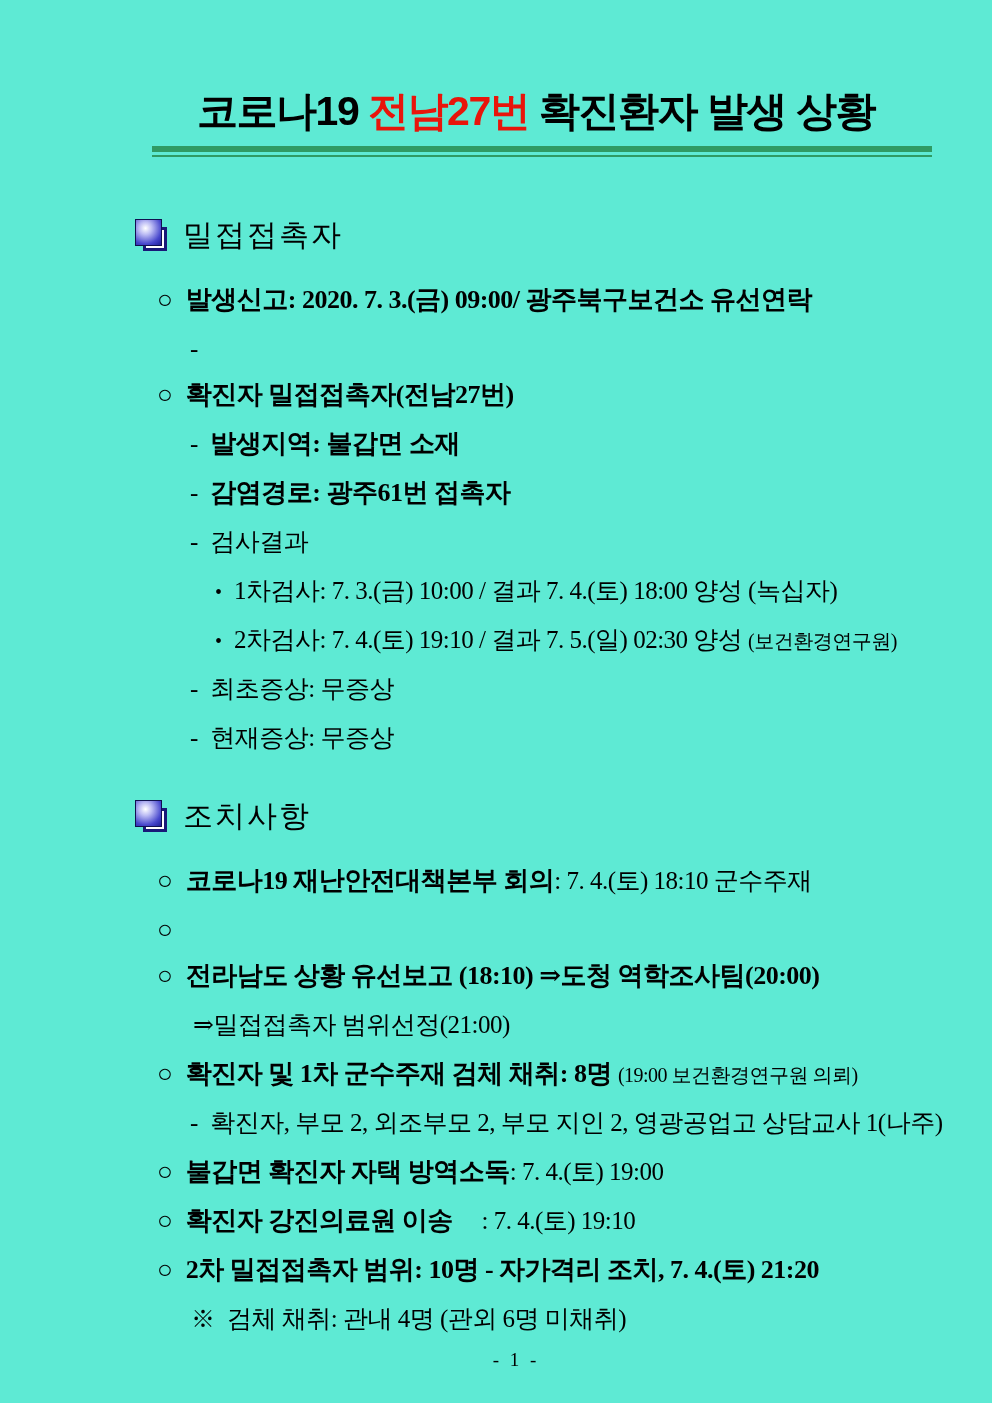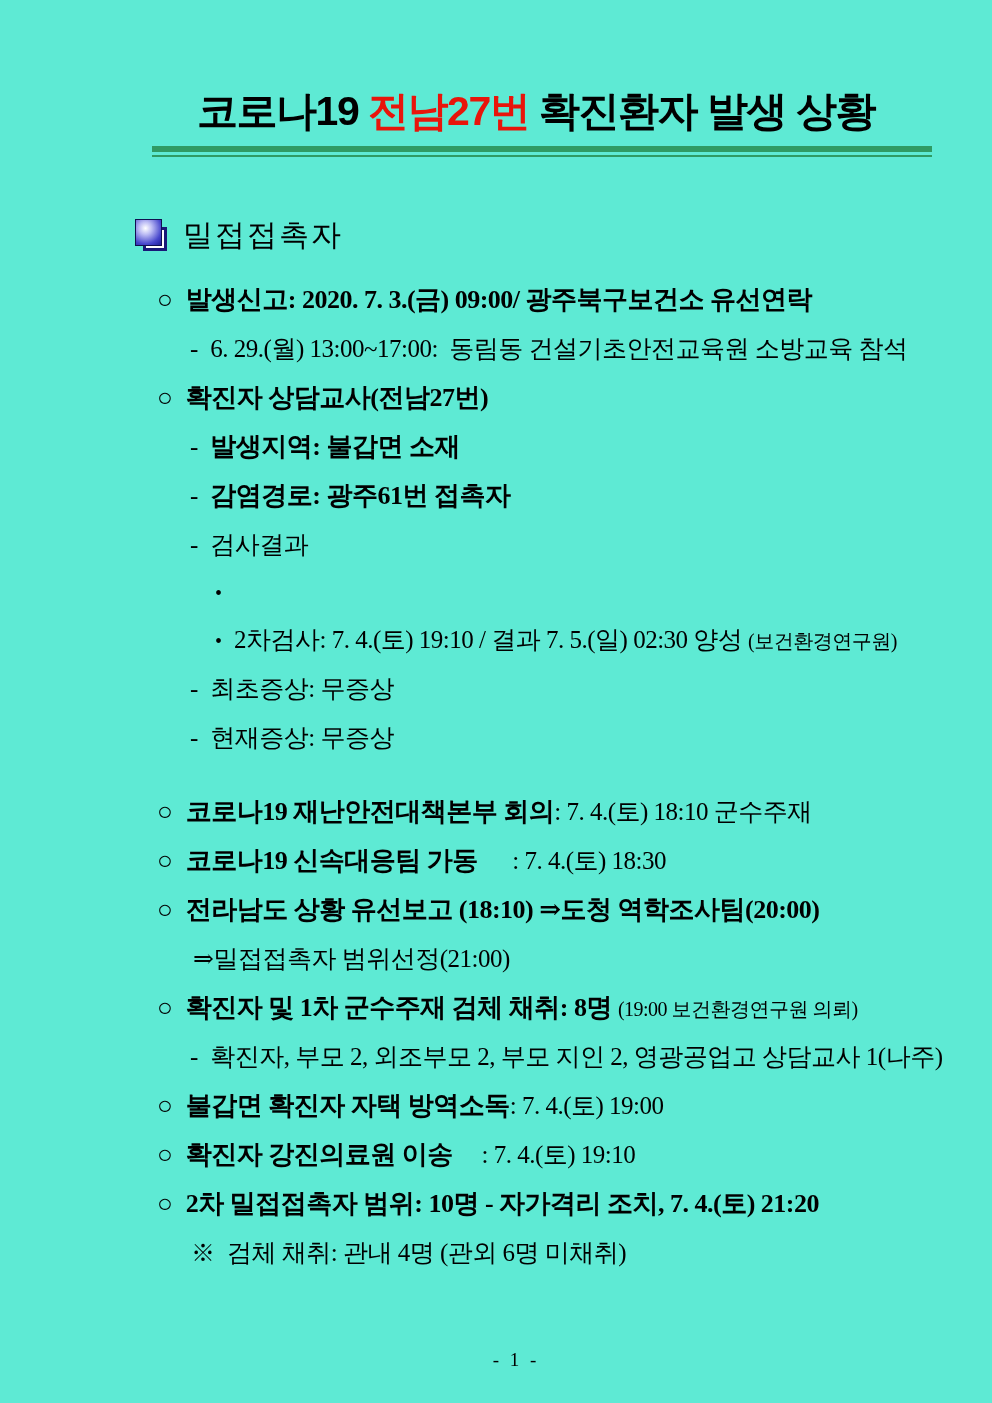--- a/index.html
+++ b/index.html
@@ -73,33 +73,40 @@
   <div class="content">
       <section class="section">
         <div class="heading-row">
           <span class="sq-icon">
             <span class="back"></span>
             <span class="front"></span>
           </span>
           <span class="heading-text">밀접접촉자</span>
         </div>
         <div class="line ind-circle"><span class="bullet bullet-circle">○</span><span class="parts"><span class="t-bold">발생신고: 2020. 7. 3.(금) 09:00/ 광주북구보건소 유선연락</span></span></div>
-        <div class="line ind-dash"><span class="bullet bullet-dash">-</span><span class="parts"><span class="t-regular">6. 29.(월) 13:00~17:00:  동림동 건설기초안전교육원 소방교육 참석</span></span></div>
-        <div class="line ind-circle"><span class="bullet bullet-circle">○</span><span class="parts"><span class="t-bold">확진자 상담교사(전남27번)</span></span></div>
+        <div class="line ind-dash"><span class="bullet bullet-dash">-</span></div>
+        <div class="line ind-circle"><span class="bullet bullet-circle">○</span><span class="parts"><span class="t-bold">확진자 밀접접촉자(전남27번)</span></span></div>
         <div class="line ind-dash"><span class="bullet bullet-dash">-</span><span class="parts"><span class="t-bold">발생지역: 불갑면 소재</span></span></div>
         <div class="line ind-dash"><span class="bullet bullet-dash">-</span><span class="parts"><span class="t-bold">감염경로: 광주61번 접촉자</span></span></div>
         <div class="line ind-dash"><span class="bullet bullet-dash">-</span><span class="parts"><span class="t-regular">검사결과</span></span></div>
-        <div class="line ind-dot"><span class="bullet bullet-dot">•</span></div>
+        <div class="line ind-dot"><span class="bullet bullet-dot">•</span><span class="parts"><span class="t-regular">1차검사: 7. 3.(금) 10:00 / 결과 7. 4.(토) 18:00 양성 (녹십자)</span></span></div>
         <div class="line ind-dot"><span class="bullet bullet-dot">•</span><span class="parts"><span class="t-regular">2차검사: 7. 4.(토) 19:10 / 결과 7. 5.(일) 02:30 양성 </span><span class="t-small">(보건환경연구원)</span></span></div>
         <div class="line ind-dash"><span class="bullet bullet-dash">-</span><span class="parts"><span class="t-regular">최초증상: 무증상</span></span></div>
         <div class="line ind-dash"><span class="bullet bullet-dash">-</span><span class="parts"><span class="t-regular">현재증상: 무증상</span></span></div>
       </section>
       <section class="section">
+        <div class="heading-row">
+          <span class="sq-icon">
+            <span class="back"></span>
+            <span class="front"></span>
+          </span>
+          <span class="heading-text">조치사항</span>
+        </div>
         <div class="line ind-circle"><span class="bullet bullet-circle">○</span><span class="parts"><span class="t-bold">코로나19 재난안전대책본부 회의</span><span class="t-regular">: 7. 4.(토) 18:10 군수주재</span></span></div>
-        <div class="line ind-circle"><span class="bullet bullet-circle">○</span><span class="parts"><span class="t-bold">코로나19 신속대응팀 가동</span><span class="t-regular">      : 7. 4.(토) 18:30</span></span></div>
+        <div class="line ind-circle"><span class="bullet bullet-circle">○</span></div>
         <div class="line ind-circle"><span class="bullet bullet-circle">○</span><span class="parts"><span class="t-bold">전라남도 상황 유선보고 (18:10) ⇒도청 역학조사팀(20:00)</span></span></div>
         <div class="line ind-none"><span class="parts"><span class="t-regular">⇒밀접접촉자 범위선정(21:00)</span></span></div>
         <div class="line ind-circle"><span class="bullet bullet-circle">○</span><span class="parts"><span class="t-bold">확진자 및 1차 군수주재 검체 채취: 8명 </span><span class="t-small">(19:00 보건환경연구원 의뢰)</span></span></div>
         <div class="line ind-dash"><span class="bullet bullet-dash">-</span><span class="parts"><span class="t-regular">확진자, 부모 2, 외조부모 2, 부모 지인 2, 영광공업고 상담교사 1(나주)</span></span></div>
         <div class="line ind-circle"><span class="bullet bullet-circle">○</span><span class="parts"><span class="t-bold">불갑면 확진자 자택 방역소독</span><span class="t-regular">: 7. 4.(토) 19:00</span></span></div>
         <div class="line ind-circle"><span class="bullet bullet-circle">○</span><span class="parts"><span class="t-bold">확진자 강진의료원 이송</span><span class="t-regular">     : 7. 4.(토) 19:10</span></span></div>
         <div class="line ind-circle"><span class="bullet bullet-circle">○</span><span class="parts"><span class="t-bold">2차 밀접접촉자 범위: 10명 - 자가격리 조치, 7. 4.(토) 21:20</span></span></div>
         <div class="line ind-ref"><span class="bullet bullet-ref">※</span><span class="parts"><span class="t-regular">검체 채취: 관내 4명 (관외 6명 미채취)</span></span></div>
       </section>
     </div>

